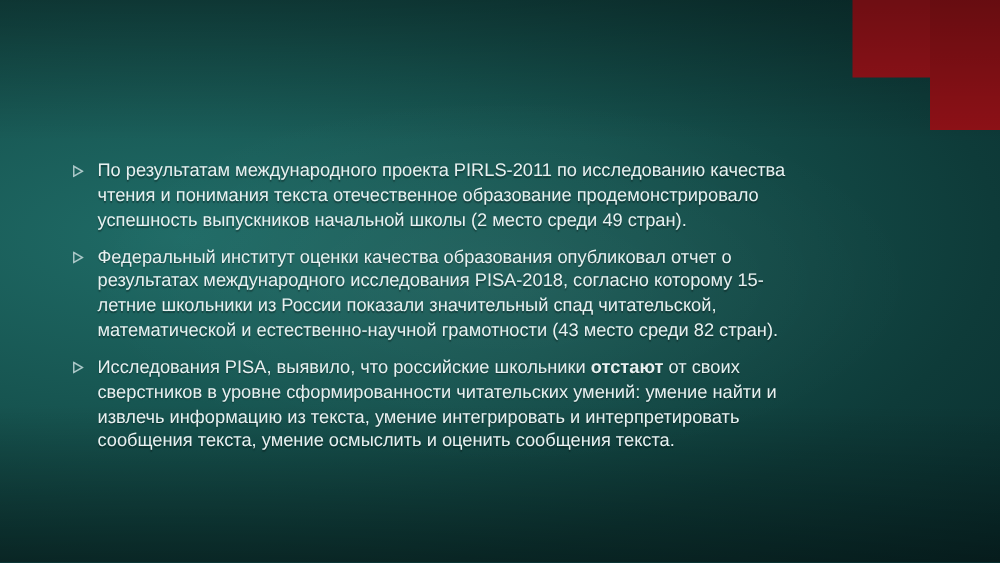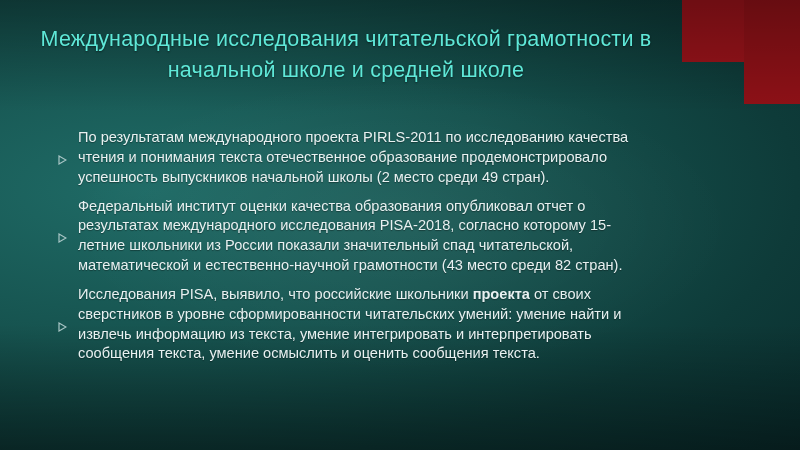--- a/index.html
+++ b/index.html
@@ -63,21 +63,21 @@
   }
   .body-area {
     position: absolute;
     left: 58px;
     top: 128px;
     width: 600px;
     z-index: 3;
   }
   .bullet-row {
     display: flex;
-    align-items: center;
+    align-items: flex-start;
     margin-bottom: 9px;
   }
   .bullet-marker {
     flex: 0 0 auto;
     width: 20px;
     padding-top: 4px;
     color: #a9c6c6;
     font-size: 11px;
     line-height: 1;
   }
@@ -96,21 +96,20 @@
   }
 </style>
 </head>
 <body>
 
 <div class="slide">
 
   <div class="accent-block"></div>
   <div class="accent-block-2"></div>
 
-  <div class="title">Международные исследования читательской грамотности в начальной школе и средней школе</div>
 
   <div class="body-area">
 
     <div class="bullet-row">
       <span class="bullet-marker">
         <svg width="9" height="10" viewBox="0 0 9 10" aria-hidden="true">
           <path d="M1 1 L8 5 L1 9 Z" fill="none" stroke="#a9c6c6" stroke-width="1.2"></path>
         </svg>
       </span>
       <span class="bullet-text">По результатам международного проекта PIRLS-2011 по исследованию качества чтения и понимания текста отечественное образование продемонстрировало успешность выпускников начальной школы (2 место среди 49 стран).</span>
@@ -124,17 +123,17 @@
       </span>
       <span class="bullet-text">Федеральный институт оценки качества образования опубликовал отчет о результатах международного исследования PISA-2018, согласно которому 15-летние школьники из России показали значительный спад читательской, математической и естественно-научной грамотности (43 место среди 82 стран).</span>
     </div>
 
     <div class="bullet-row">
       <span class="bullet-marker">
         <svg width="9" height="10" viewBox="0 0 9 10" aria-hidden="true">
           <path d="M1 1 L8 5 L1 9 Z" fill="none" stroke="#a9c6c6" stroke-width="1.2"></path>
         </svg>
       </span>
-      <span class="bullet-text">Исследования PISA, выявило, что российские школьники <b>проекта</b> от своих сверстников в уровне сформированности читательских умений: умение найти и извлечь информацию из текста, умение интегрировать и интерпретировать сообщения текста, умение осмыслить и оценить сообщения текста.</span>
+      <span class="bullet-text">Исследования PISA, выявило, что российские школьники <b>отстают</b> от своих сверстников в уровне сформированности читательских умений: умение найти и извлечь информацию из текста, умение интегрировать и интерпретировать сообщения текста, умение осмыслить и оценить сообщения текста.</span>
     </div>
 
   </div>
 </div>
 
 </body></html>

